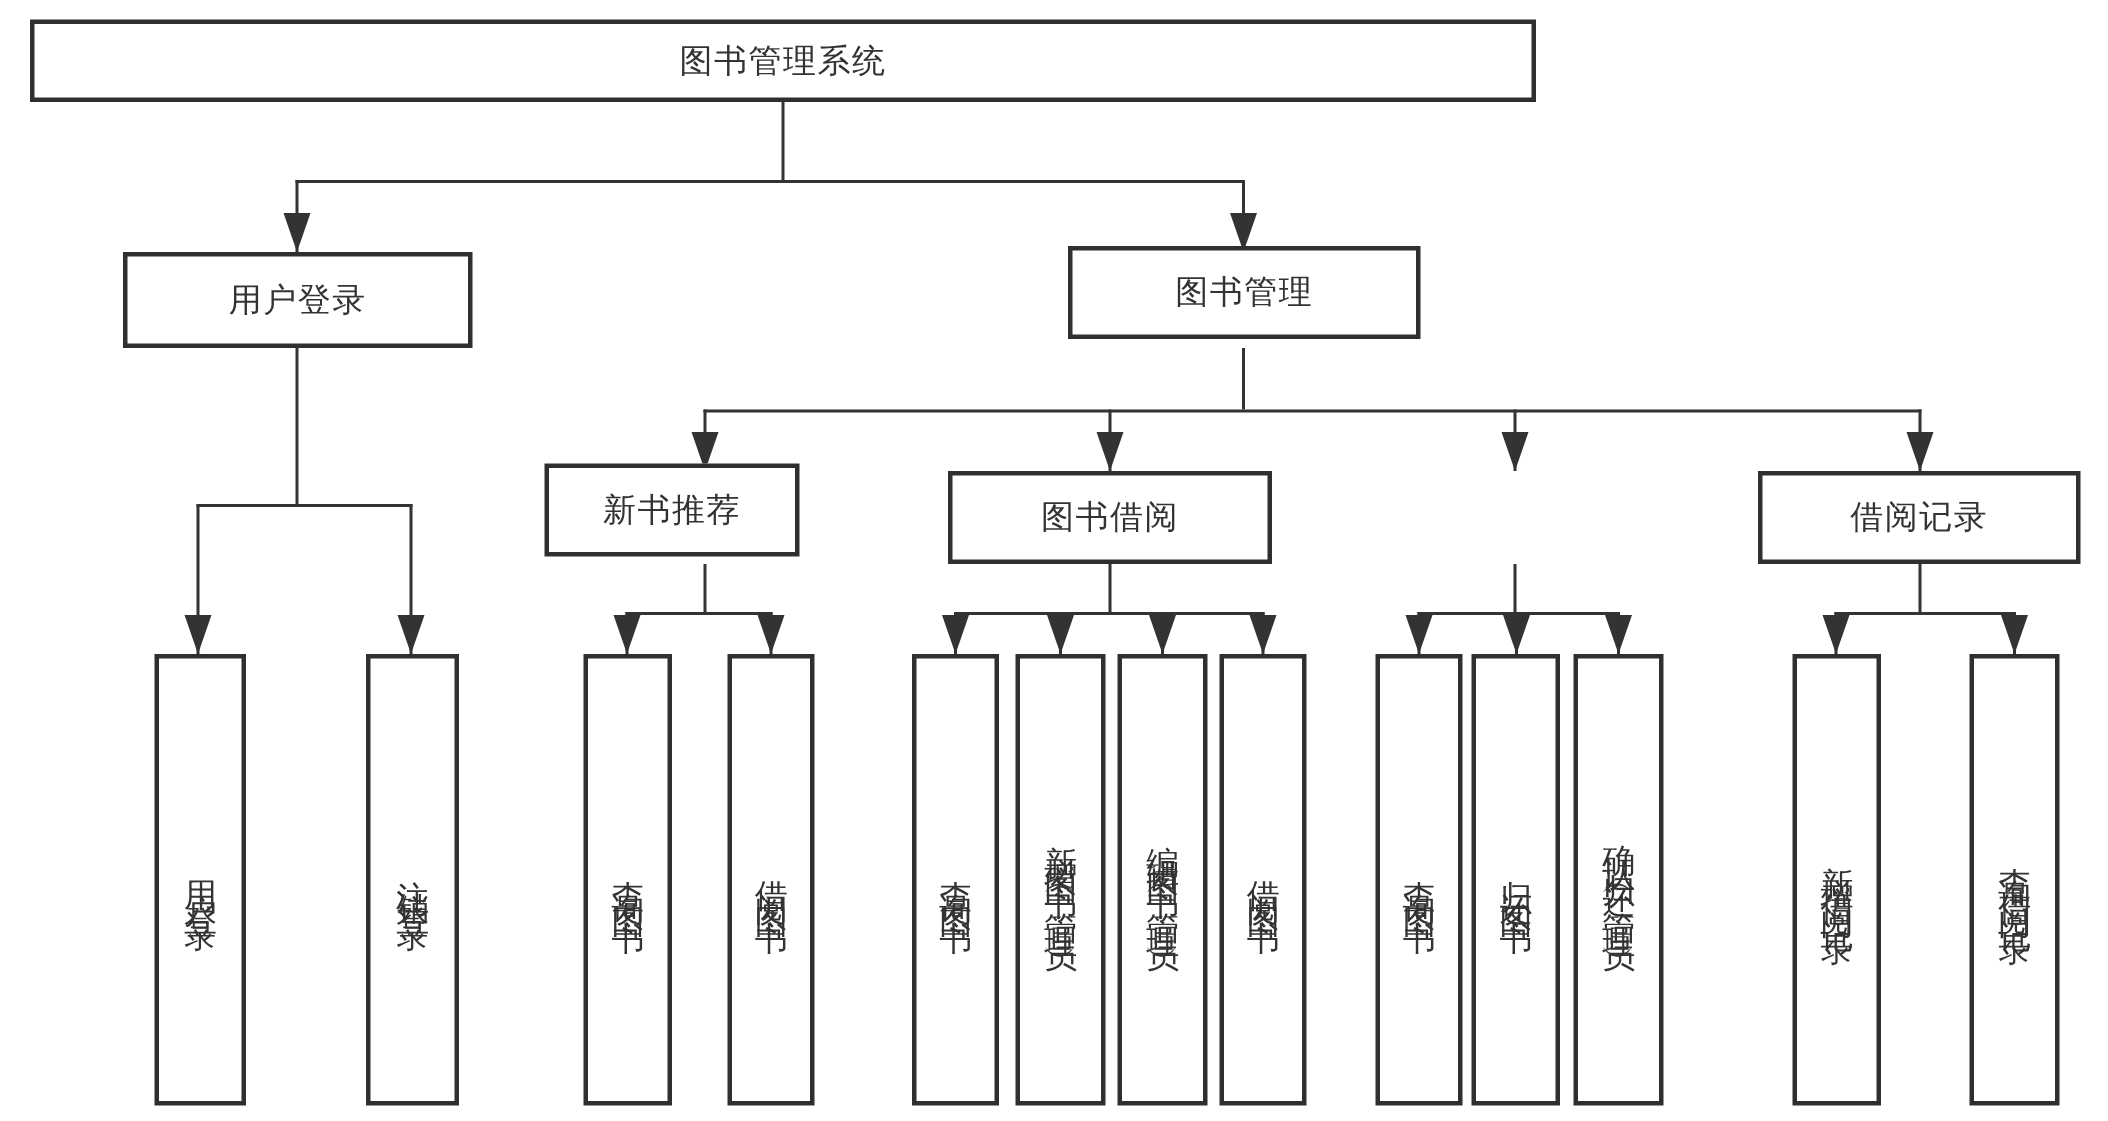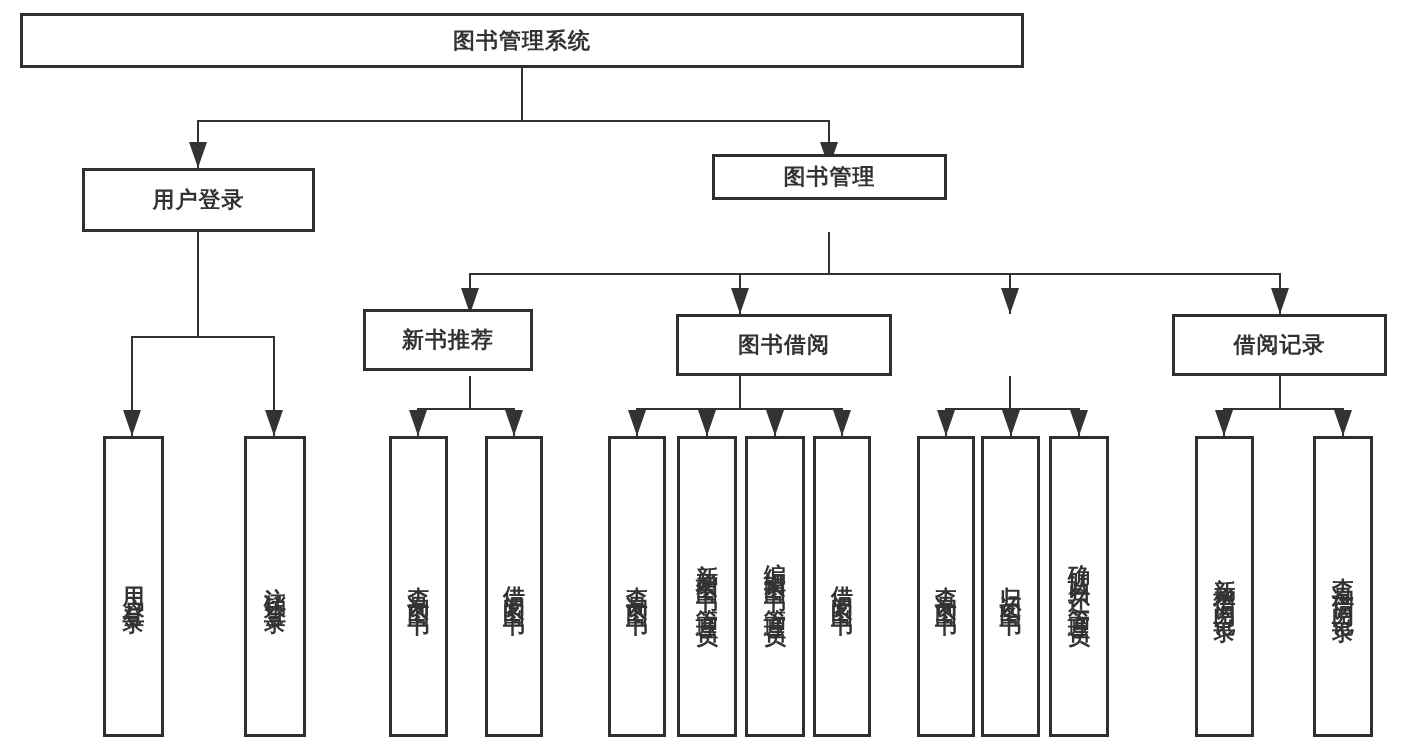--- a/index.html
+++ b/index.html
@@ -2,21 +2,20 @@
 <html><head>
 <meta charset="utf-8">
 <style>
   html,body{margin:0;padding:0;background:#ffffff;}
   #stage{
     position:relative;
     width:1405px;height:747px;
     background:#ffffff;
     font-family:"Liberation Sans","DejaVu Sans",sans-serif;
     overflow:hidden;
-    font-weight:bold;
   }
   .box{
     position:absolute;
     box-sizing:border-box;
     border:3px solid #2f2f2f;
     background:#ffffff;
     display:flex;
     align-items:center;
     justify-content:center;
     color:#333333;
@@ -112,28 +111,28 @@
   <div class="arrow" style="left:1215px;top:410px;"></div>
   <div class="arrow" style="left:1334px;top:410px;"></div>
 
   <div class="box" style="left:20px;top:13px;width:1004px;height:55px;">
     <span>图书管理系统</span>
   </div>
 
   <div class="box" style="left:82px;top:168px;width:233px;height:64px;">
     <span>用户登录</span>
   </div>
-  <div class="box" style="left:712px;top:154px;width:235px;height:46px;">
+  <div class="box" style="left:712px;top:164px;width:235px;height:62px;">
     <span>图书管理</span>
   </div>
 
   <div class="box" style="left:363px;top:309px;width:170px;height:62px;">
     <span>新书推荐</span>
   </div>
-  <div class="box" style="left:632px;top:314px;width:216px;height:62px;margin-left:44px;">
+  <div class="box" style="left:632px;top:314px;width:216px;height:62px;">
     <span>图书借阅</span>
   </div>
   <div class="box" style="left:1172px;top:314px;width:215px;height:62px;">
     <span>借阅记录</span>
   </div>
 
   <div class="box vbox" style="left:103px;top:436px;width:61px;height:301px;">
     <span>用户登录</span>
   </div>
   <div class="box vbox" style="left:244px;top:436px;width:62px;height:301px;">

